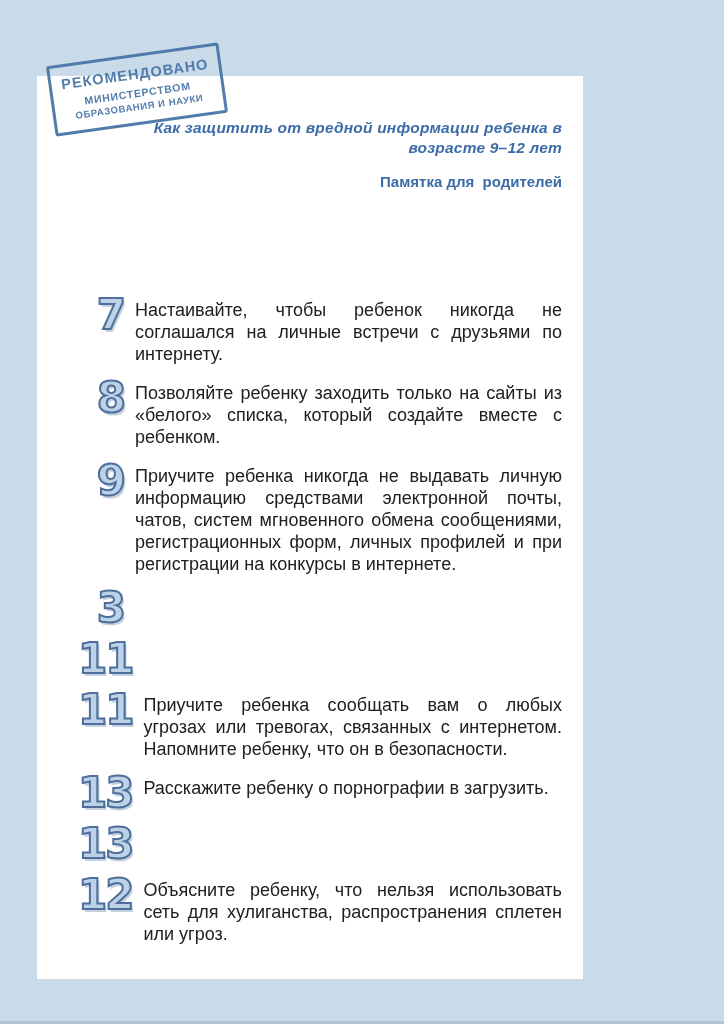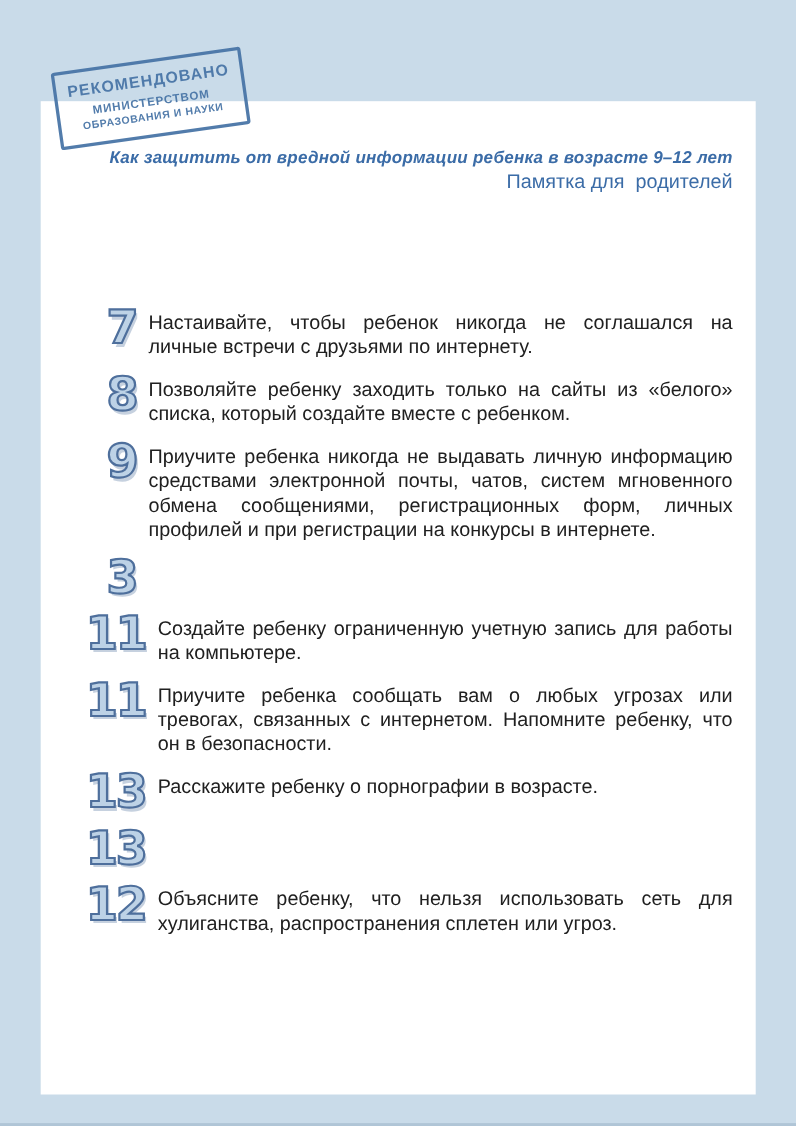--- a/index.html
+++ b/index.html
@@ -18,42 +18,43 @@
     background:#888;
   }
   .screen{
     position:relative;
     width:724px;height:1024px;
     background:var(--bg);
     overflow:hidden;
   }
   .page{
     position:absolute;
-    left:37px;top:92px;
-    width:650px;height:903px;
+    left:37px;top:76px;
+    width:546px;height:903px;
     background:var(--page);
     box-sizing:border-box;
     padding:0 21px 0 41px;
   }
   .header{
     padding-top:42px;
     text-align:right;
   }
   .doc-title{
     color:var(--accent);
     font-size:15.5px;
     font-weight:bold;
     font-style:italic;
     line-height:20px;
     letter-spacing:0.2px;
   }
   .doc-subtitle{
+    margin-top:13px;
     color:var(--accent);
-    font-size:18px;
-    font-weight:normal;
+    font-size:15px;
+    font-weight:bold;
     line-height:22px;
     white-space:pre-wrap;
   }
   .list{
     margin-top:106px;
   }
   .item{
     display:flex;
     align-items:flex-start;
     margin-bottom:17px;
@@ -148,31 +149,30 @@
     <span class="item-number">9</span>
     <p class="item-text">Приучите ребенка никогда не выдавать личную информацию средствами электронной почты, чатов, систем мгновенного обмена сообщениями, регистрационных форм, личных профилей и при регистрации на конкурсы в интернете.</p>
   </div>
 
   <div class="item">
     <span class="item-number">3</span>
   </div>
 
   <div class="item">
     <span class="item-number">11</span>
-    <p class="item-text">Создайте ребенку ограниченную учетную запись для работы на компьютере.</p>
   </div>
 
   <div class="item">
     <span class="item-number">11</span>
     <p class="item-text">Приучите ребенка сообщать вам о любых угрозах или тревогах, связанных с интернетом. Напомните ребенку, что он в безопасности.</p>
   </div>
 
   <div class="item">
     <span class="item-number">13</span>
-    <p class="item-text">Расскажите ребенку о порнографии в возрасте.</p>
+    <p class="item-text">Расскажите ребенку о порнографии в загрузить.</p>
   </div>
 
   <div class="item">
     <span class="item-number">13</span>
   </div>
 
   <div class="item">
     <span class="item-number">12</span>
     <p class="item-text">Объясните ребенку, что нельзя использовать сеть для хулиганства, распространения сплетен или угроз.</p>
   </div>

